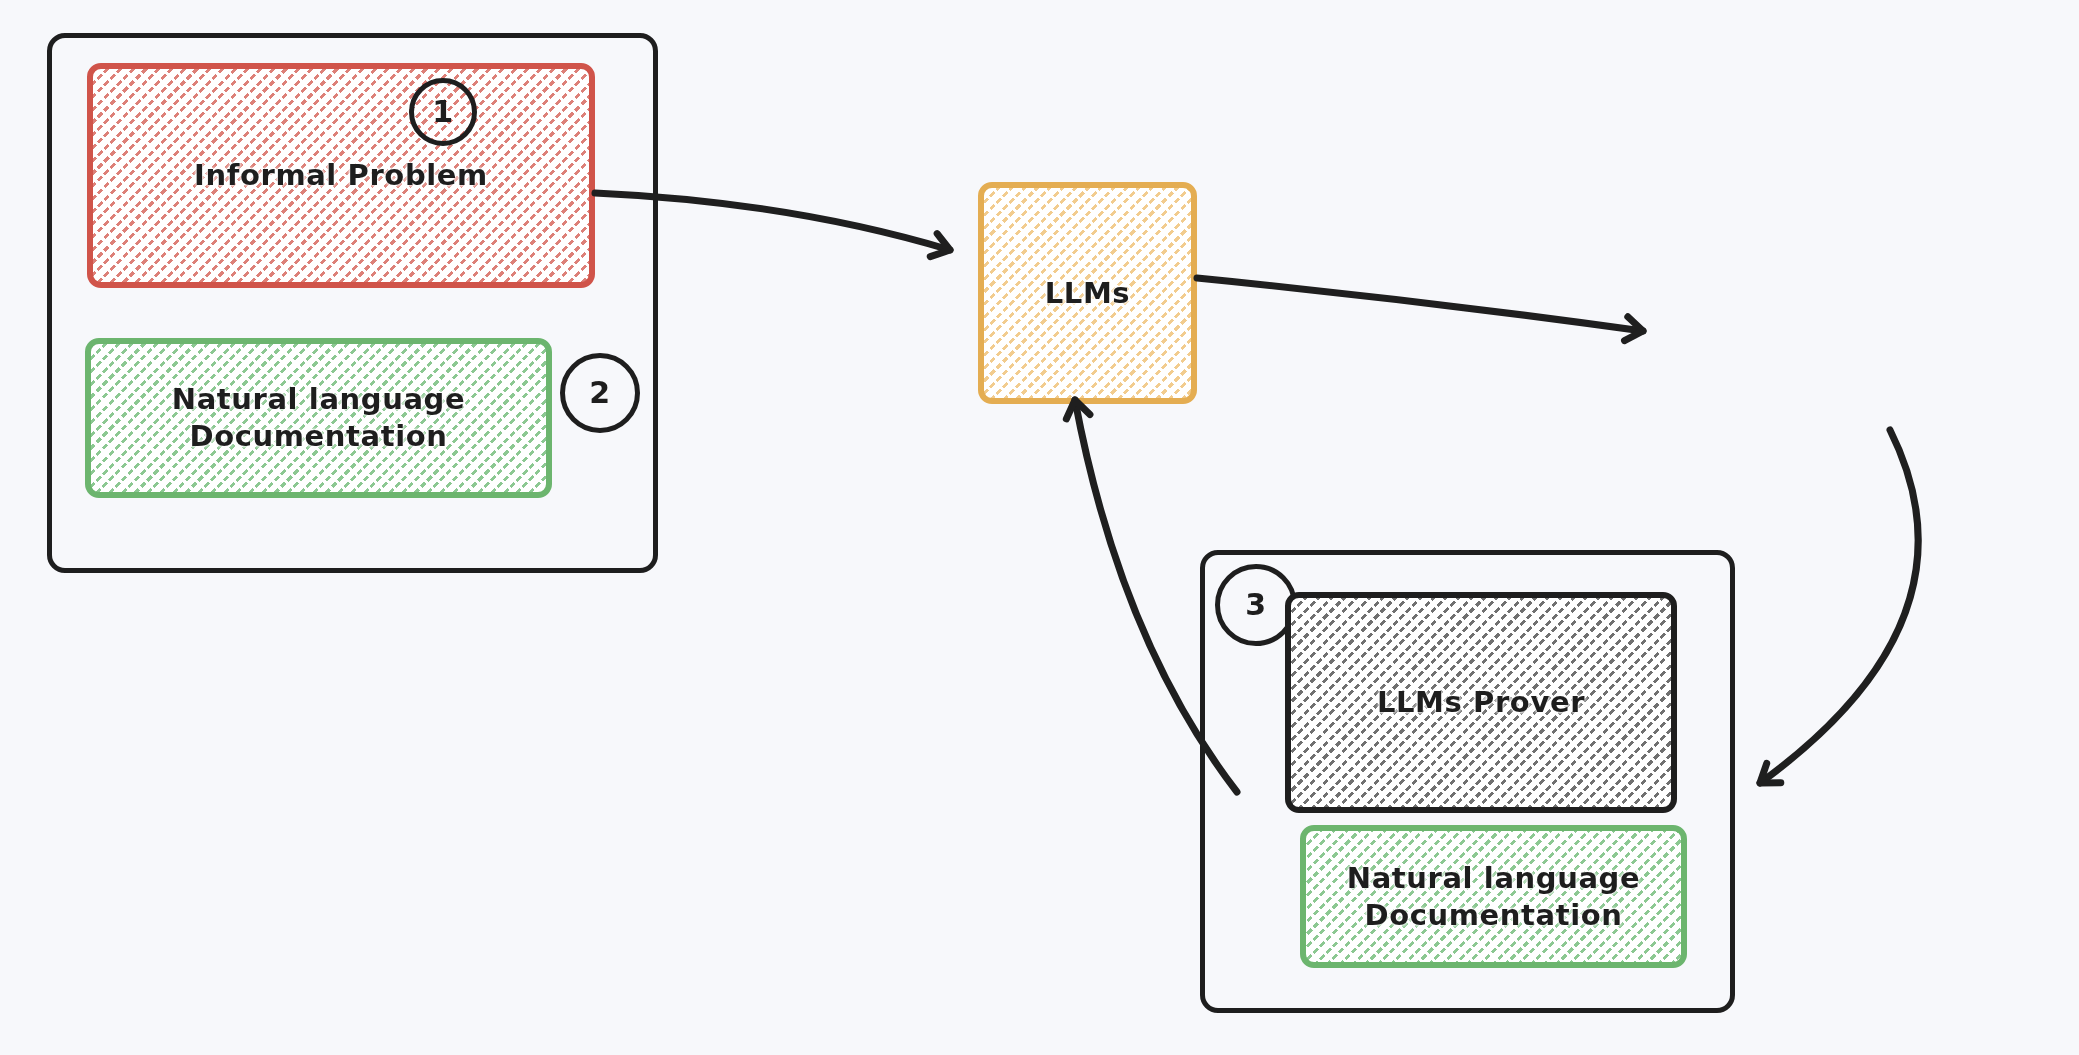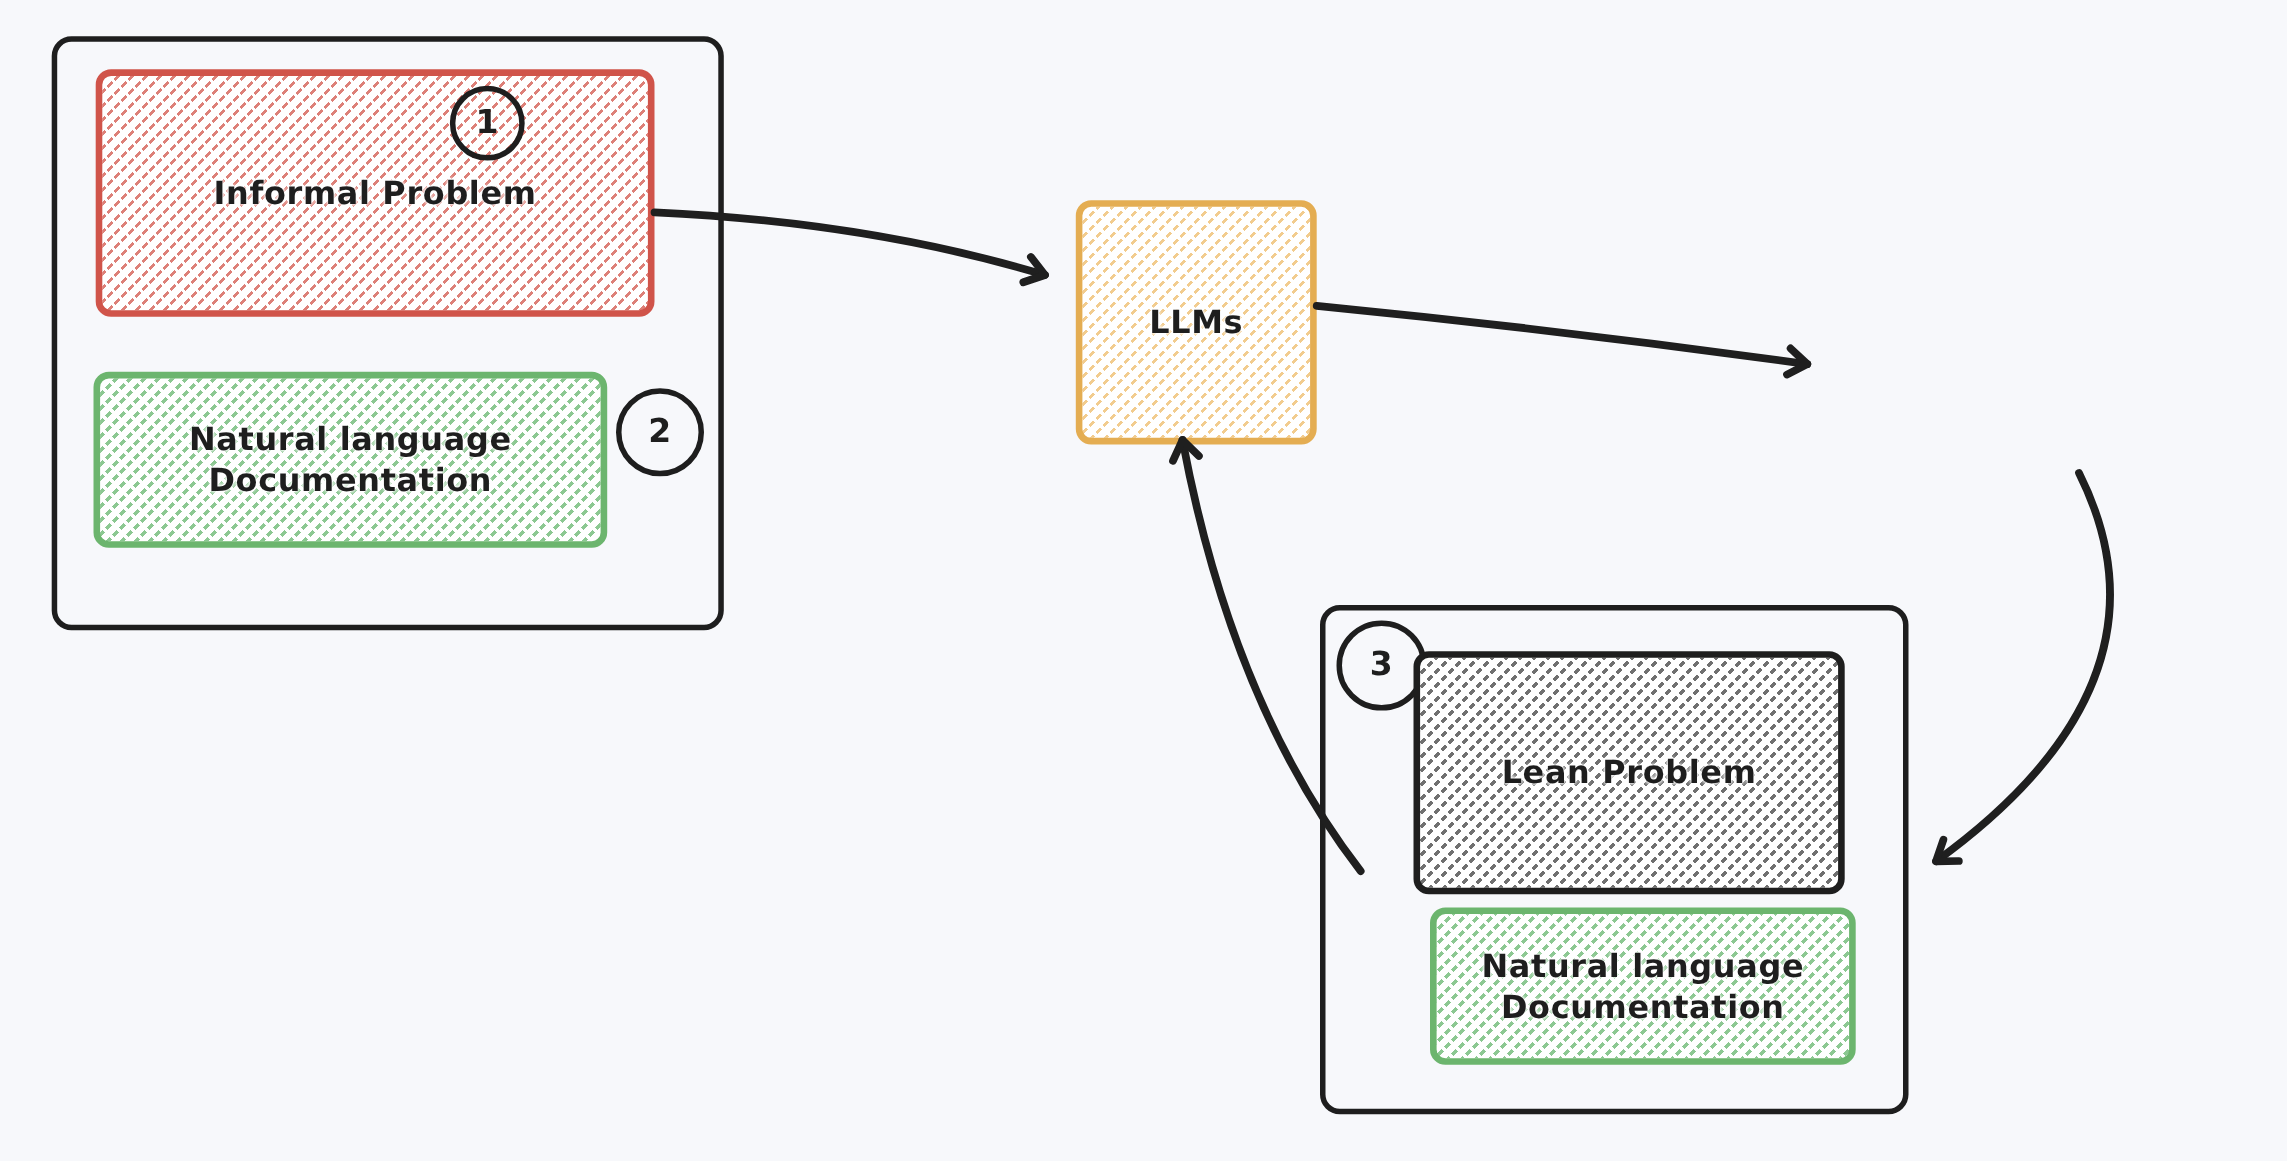--- a/index.html
+++ b/index.html
@@ -76,21 +76,21 @@
   </div>
 
 
   <div class="container" style="left:1200px;top:550px;width:535px;height:463px;"></div>
 
   <div class="badge" style="left:1215px;top:564px;width:82px;height:82px;">
     <span class="label">3</span>
   </div>
 
   <div class="box node-dark" style="left:1285px;top:592px;width:392px;height:221px;">
-    <span class="label">Lean Problem</span>
+    <span class="label">LLMs Prover</span>
   </div>
 
   <div class="box node-green" style="left:1300px;top:825px;width:387px;height:143px;">
     <span class="label">Natural language
 Documentation</span>
   </div>
 
   <svg class="arrows" width="2079" height="1055" viewBox="0 0 2079 1055">
     <defs>
       <marker id="ah" orient="auto" markerUnits="userSpaceOnUse" markerWidth="48" markerHeight="48" refX="0" refY="0">

